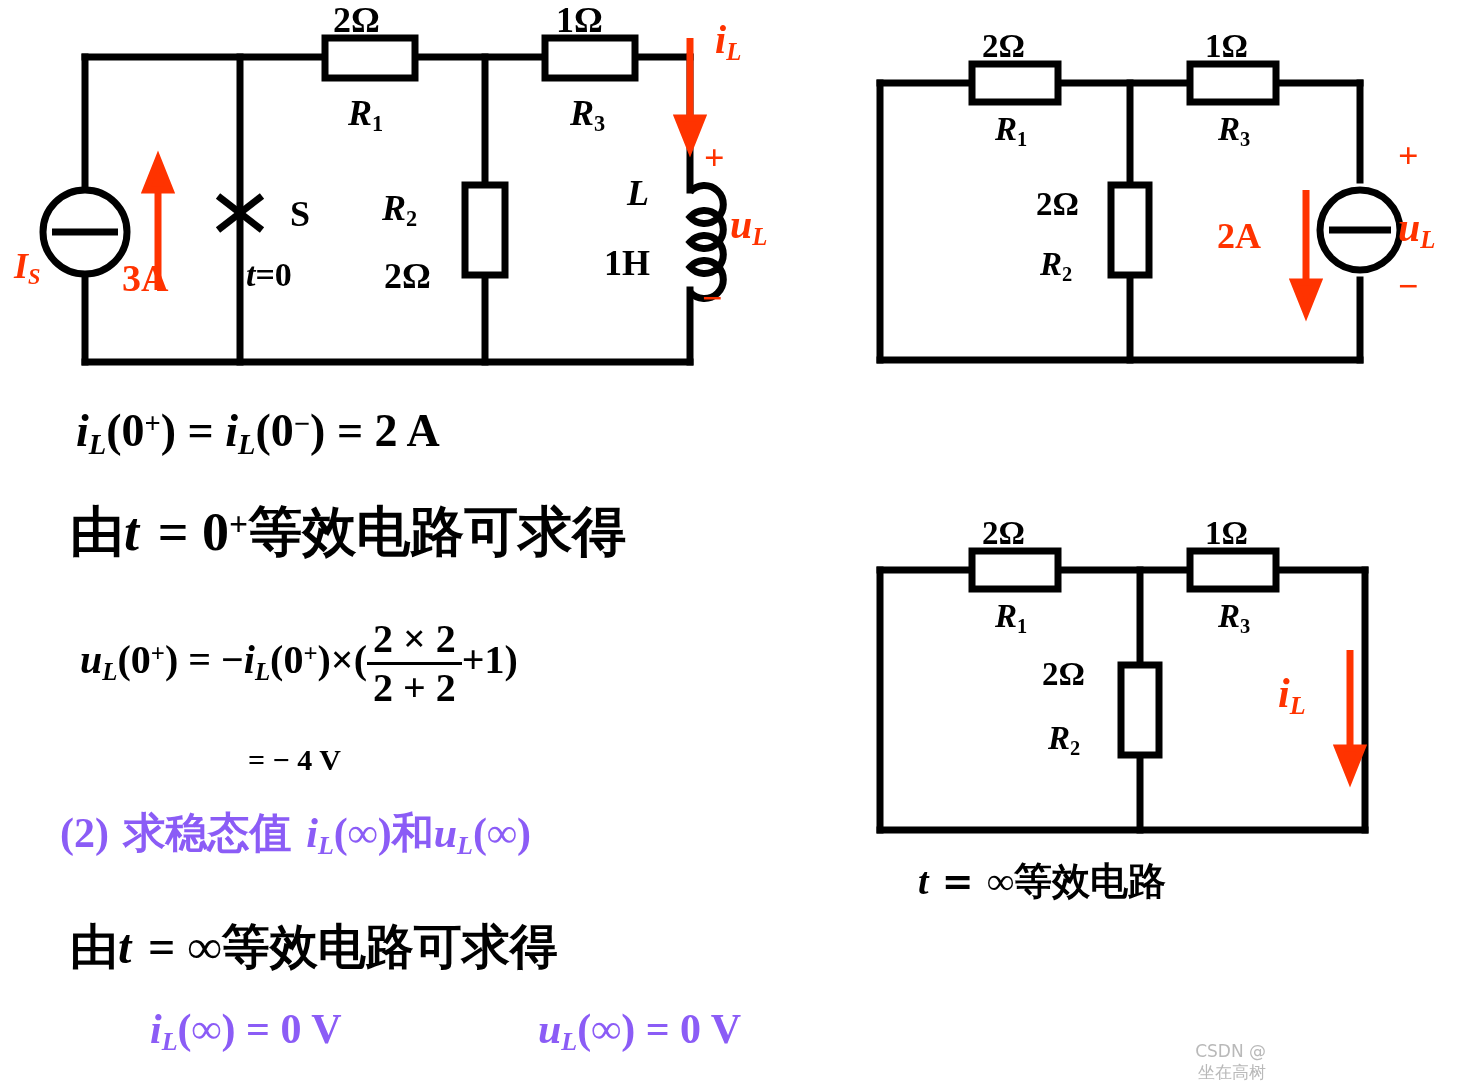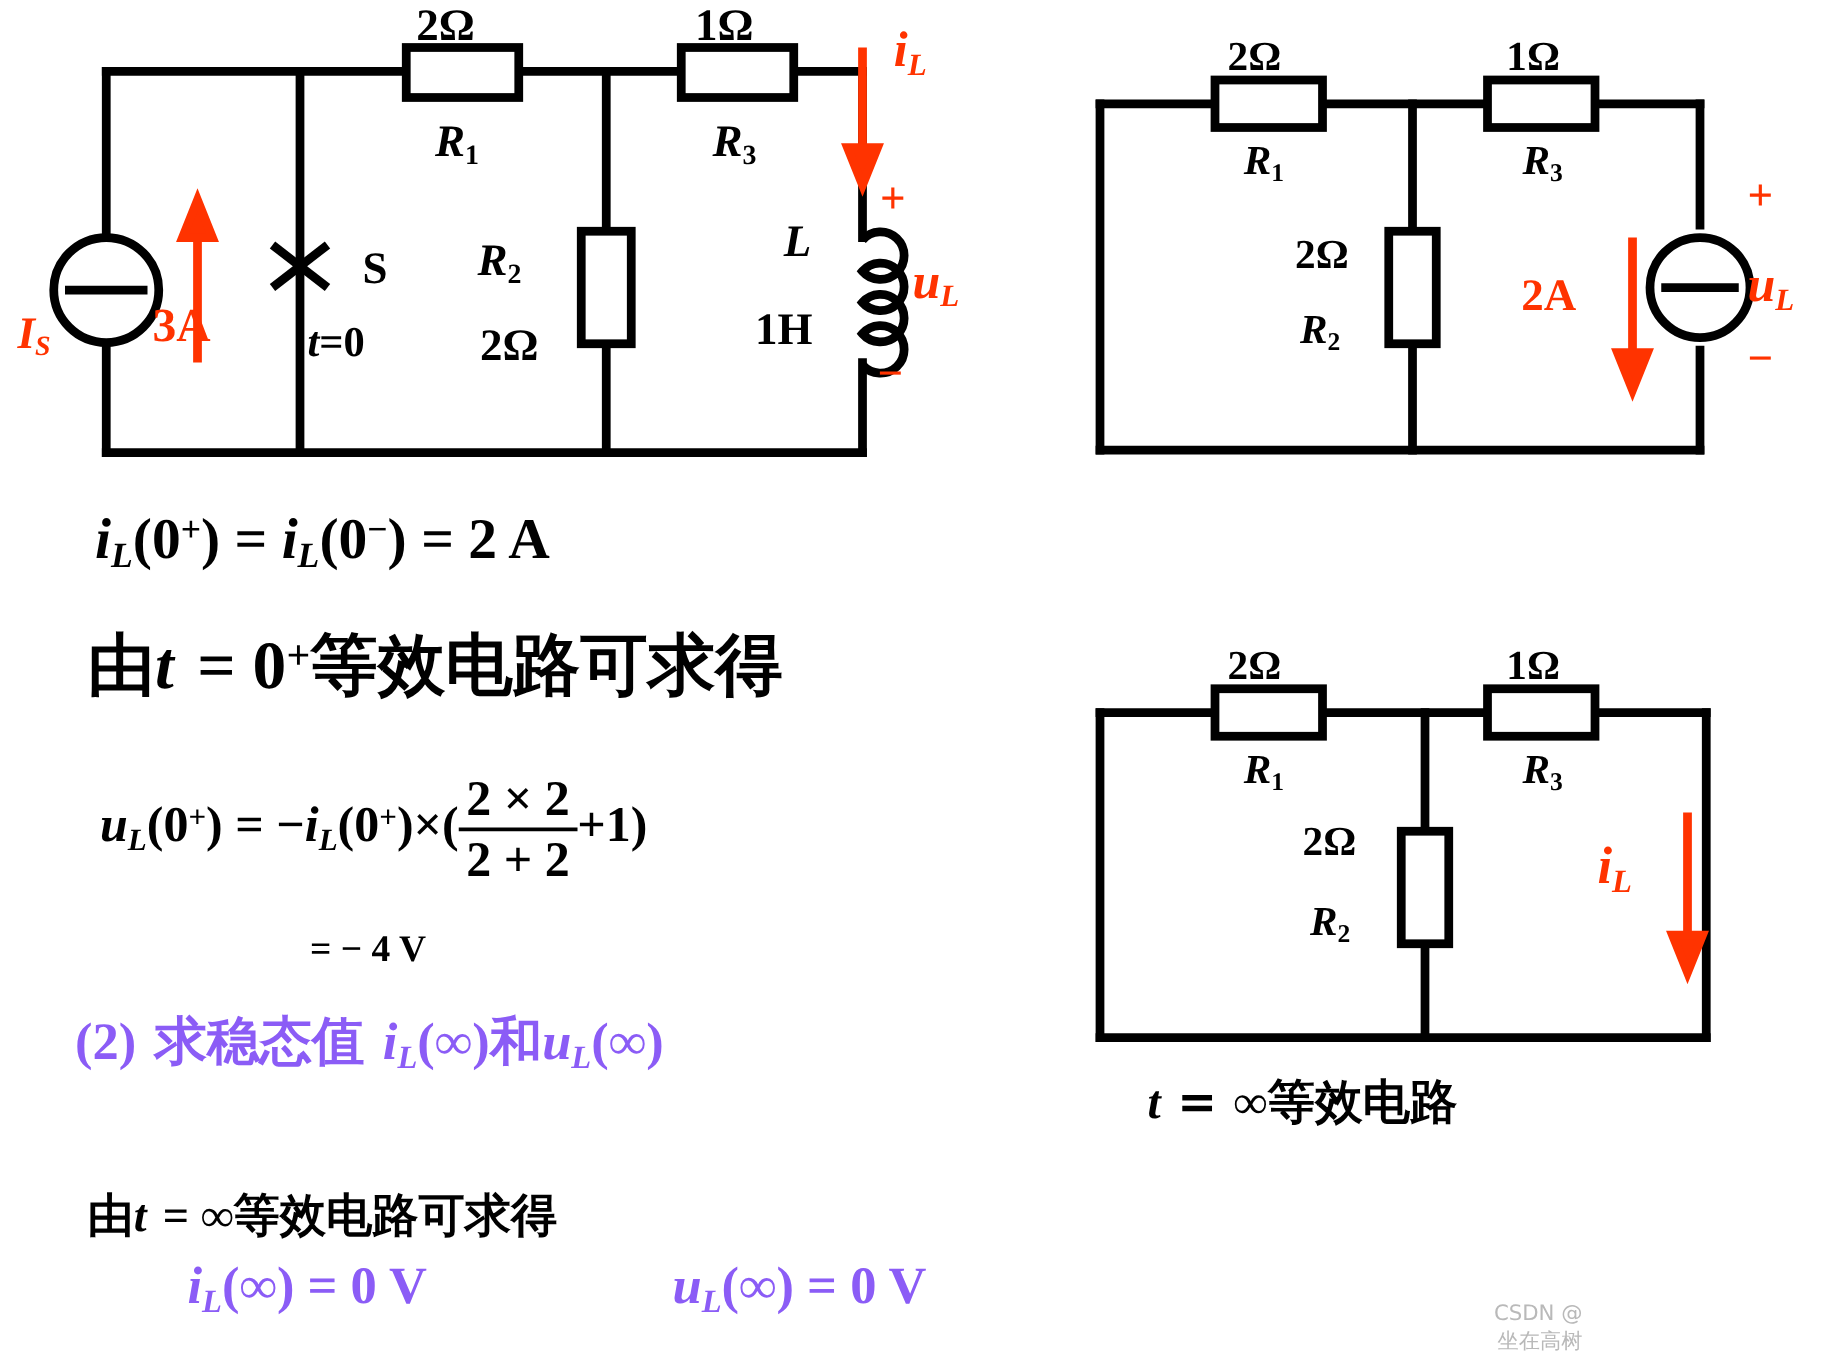--- a/index.html
+++ b/index.html
@@ -120,21 +120,21 @@
 
   <div class="lbl b blk" style="left:333px; top:2px; font-size:36px;">2Ω</div>
   <div class="lbl b i blk" style="left:348px; top:95px; font-size:36px;"><span>R</span><span class="subn">1</span></div>
   <div class="lbl b blk" style="left:556px; top:2px; font-size:36px;">1Ω</div>
   <div class="lbl b i blk" style="left:570px; top:95px; font-size:36px;"><span>R</span><span class="subn">3</span></div>
 
   <div class="lbl b i blk" style="left:382px; top:190px; font-size:36px;"><span>R</span><span class="subn">2</span></div>
   <div class="lbl b blk" style="left:384px; top:258px; font-size:36px;">2Ω</div>
 
   <div class="lbl b i red" style="left:14px; top:248px; font-size:36px;"><span>I</span><span class="sub">S</span></div>
-  <div class="lbl b red" style="left:122px; top:242px; font-size:38px;">3A</div>
+  <div class="lbl b red" style="left:122px; top:259px; font-size:38px;">3A</div>
 
   <div class="lbl b blk" style="left:290px; top:196px; font-size:36px;">S</div>
   <div class="lbl b blk" style="left:246px; top:258px; font-size:34px;"><span class="i">t</span>=0</div>
 
   <div class="lbl b i blk" style="left:627px; top:175px; font-size:36px;">L</div>
   <div class="lbl b blk" style="left:604px; top:245px; font-size:36px;">1H</div>
 
   <div class="lbl b i red" style="left:715px; top:20px; font-size:40px;"><span>i</span><span class="sub">L</span></div>
   <div class="lbl b red" style="left:704px; top:140px; font-size:36px;">+</div>
   <div class="lbl b i red" style="left:730px; top:205px; font-size:40px;"><span>u</span><span class="sub">L</span></div>
@@ -218,21 +218,21 @@
   <div class="lbl b blk" style="left:80px; top:618px; font-size:40px;">
     <span class="i">u</span><span class="sub">L</span>(<span>0</span><span class="sup">+</span>) = −<span class="i">i</span><span class="sub">L</span>(<span>0</span><span class="sup">+</span>)×(<span class="frac"><span class="num">2 × 2</span><span class="den">2 + 2</span></span>+1)
   </div>
 
   <div class="lbl b blk" style="left:248px; top:745px; font-size:30px;">= − 4 V</div>
 
   <div class="lbl b blu cjk" style="left:60px; top:812px; font-size:42px;">
     <span style="font-family:'Liberation Serif',serif;">(2)</span> 求稳态值 <span class="i" style="font-family:'Liberation Serif',serif;">i</span><span class="sub" style="font-family:'Liberation Serif',serif;">L</span><span style="font-family:'Liberation Serif',serif;">(∞)</span>和<span class="i" style="font-family:'Liberation Serif',serif;">u</span><span class="sub" style="font-family:'Liberation Serif',serif;">L</span><span style="font-family:'Liberation Serif',serif;">(∞)</span>
   </div>
 
-  <div class="lbl b blk cjk" style="left:70px; top:922px; font-size:37px;margin-top:32px;">
+  <div class="lbl b blk cjk" style="left:70px; top:922px; font-size:48px;">
     由<span class="i" style="font-family:'Liberation Serif',serif;">t</span> <span style="font-family:'Liberation Serif',serif;">= ∞</span>等效电路可求得
   </div>
 
   <div class="lbl b blu" style="left:150px; top:1008px; font-size:42px;">
     <span class="i">i</span><span class="sub">L</span>(∞) = 0 V
   </div>
   <div class="lbl b blu" style="left:538px; top:1008px; font-size:42px;">
     <span class="i">u</span><span class="sub">L</span>(∞) = 0 V
   </div>
 

